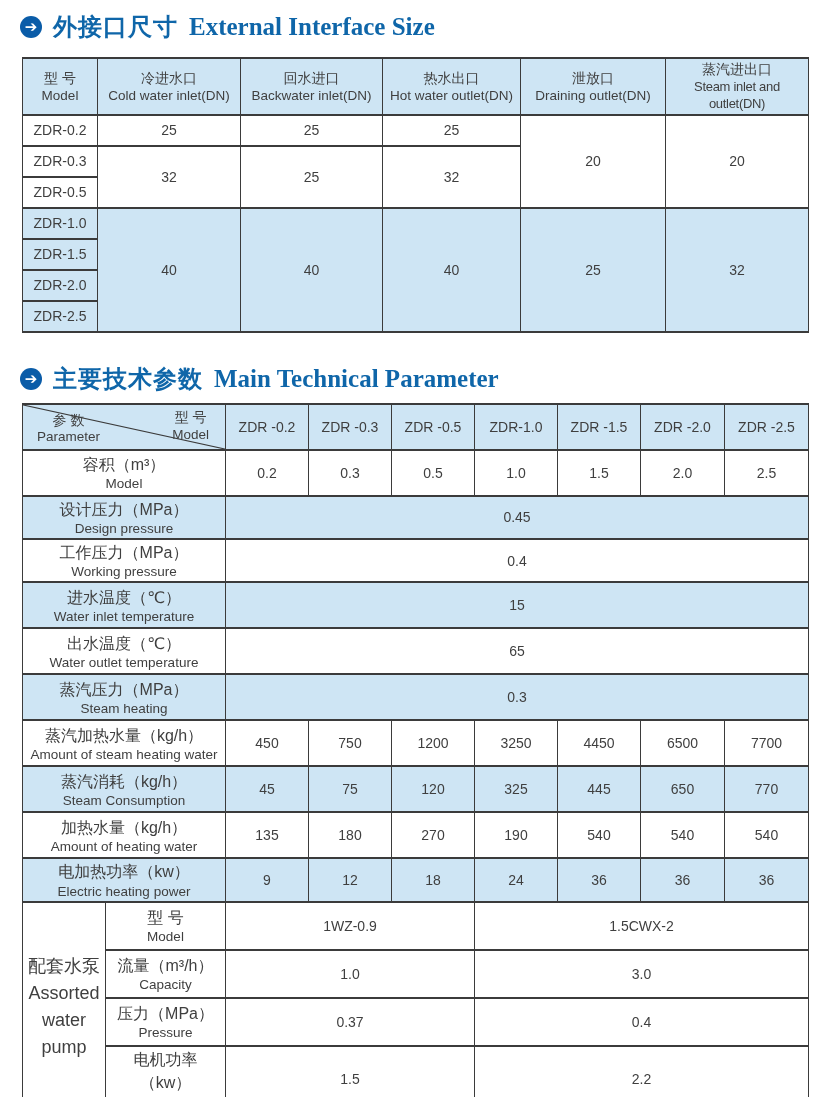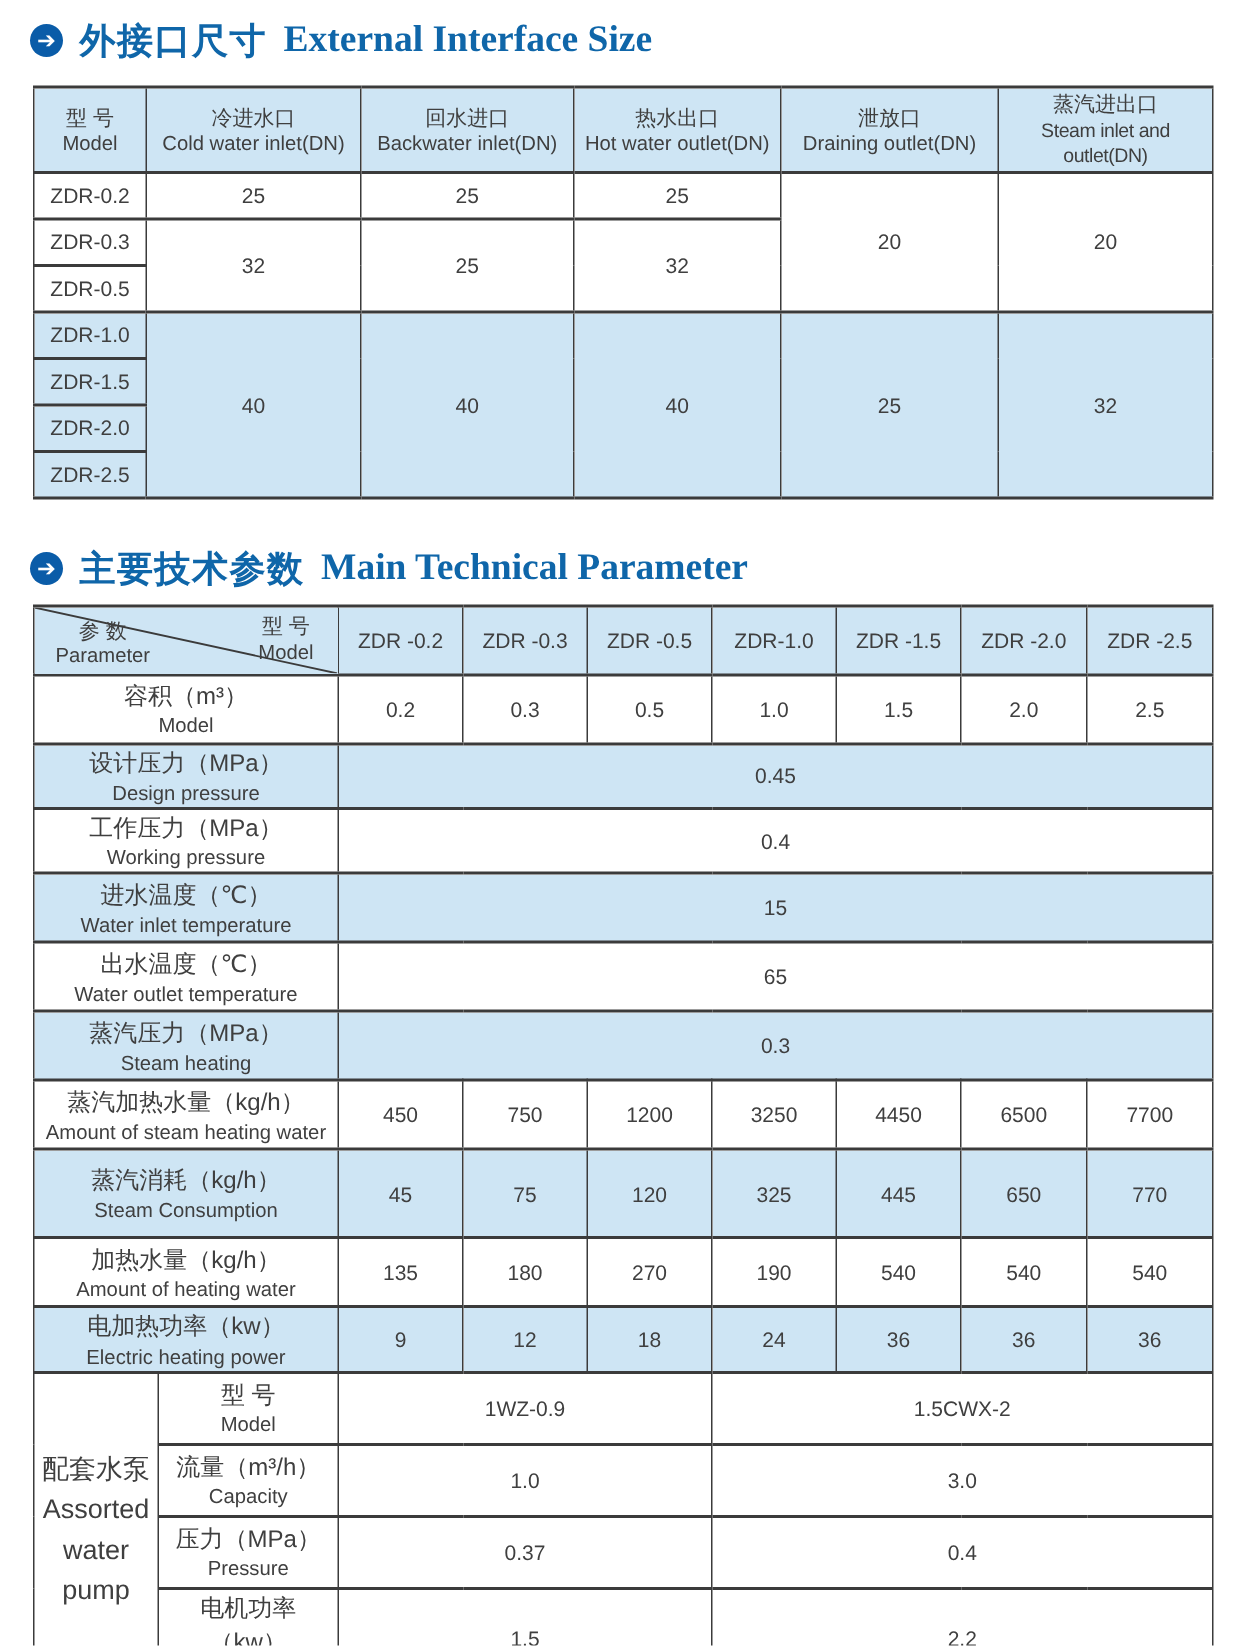--- a/index.html
+++ b/index.html
@@ -243,21 +243,21 @@
         </td>
         <td>450</td>
         <td>750</td>
         <td>1200</td>
         <td>3250</td>
         <td>4450</td>
         <td>6500</td>
         <td>7700</td>
       </tr>
 
-      <tr style="height:59px">
+      <tr style="height:46px">
         <td colspan="2" class="tint">
           <div class="lbl-zh">蒸汽消耗（kg/h）</div>
           <div class="lbl-en">Steam Consumption</div>
         </td>
         <td class="tint">45</td>
         <td class="tint">75</td>
         <td class="tint">120</td>
         <td class="tint">325</td>
         <td class="tint">445</td>
         <td class="tint">650</td>

